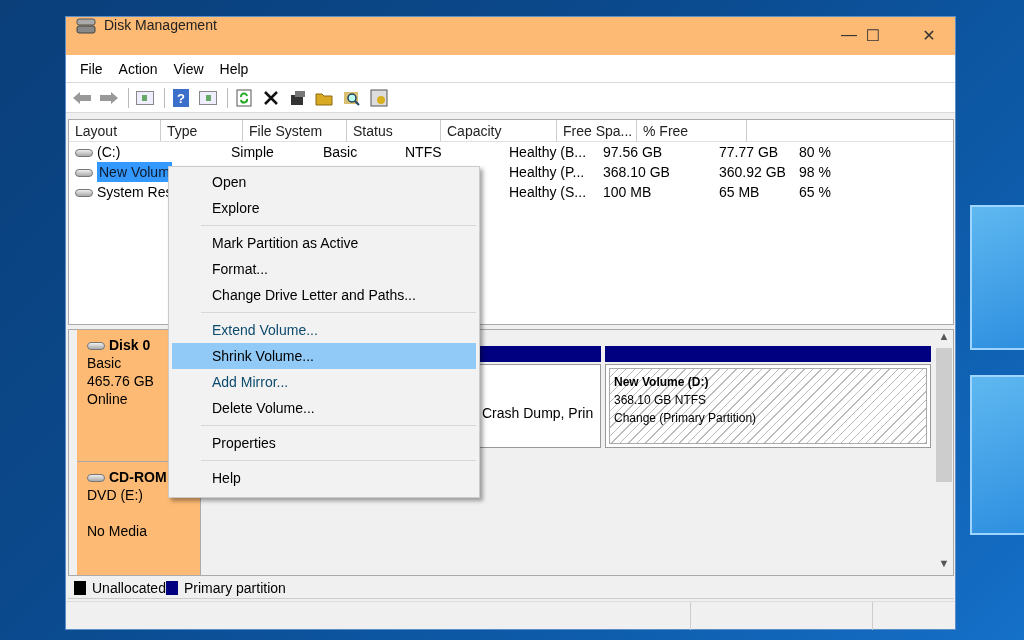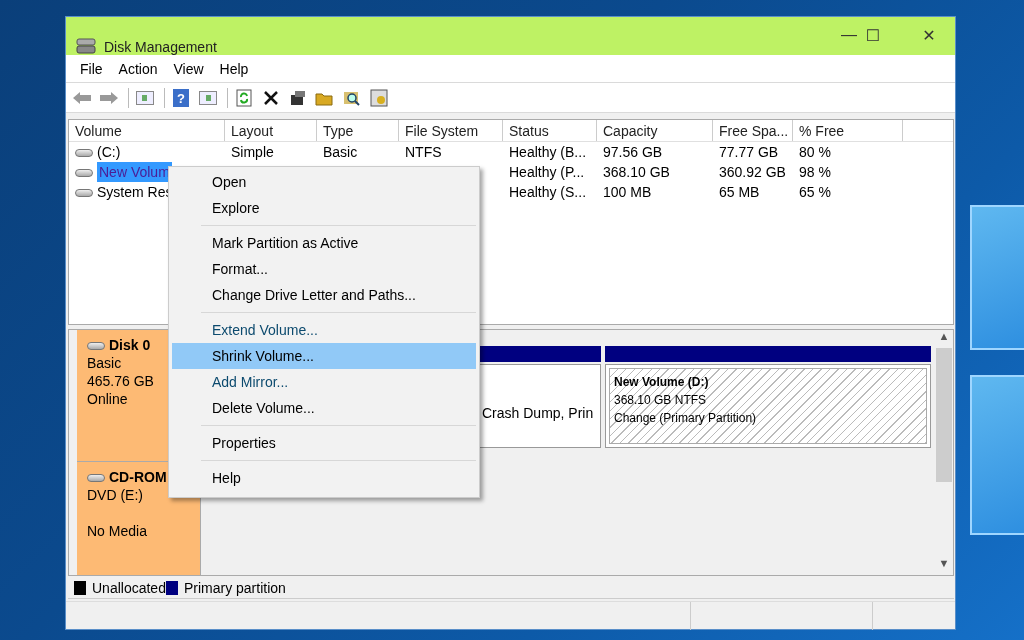--- a/index.html
+++ b/index.html
@@ -1,35 +1,35 @@
 <!DOCTYPE html>
 <html><head>
 <meta charset="utf-8">
 <style>
 *{box-sizing:border-box;margin:0;padding:0}
 body{width:1024px;height:640px;overflow:hidden;position:relative;font-family:"Liberation Sans",sans-serif;font-size:14px;color:#000;
 background:linear-gradient(135deg,#0a3f7a 0%,#0b4a8e 40%,#0d5aa8 70%,#1570c8 100%)}
 .desk-pane{position:absolute;background:linear-gradient(160deg,#5fb8f0,#2e8fe0);border:2px solid #9fd6ff}
 .win{position:absolute;left:65px;top:16px;width:891px;height:614px;background:#f0f0f0;border:1px solid #5a8fc9}
-.titlebar{height:38px;background:#bef264;display:flex;align-items:flex-end;position:relative}
+.titlebar{height:38px;background:#fdba74;display:flex;align-items:flex-start;position:relative}
 .titlebar .app-ico{width:20px;height:18px;margin-left:10px;margin-right:8px}
 .titlebar .title{font-size:14px;color:#222}
 .wctl{position:absolute;top:0;height:36px;width:46px;display:flex;align-items:center;justify-content:center;font-size:16px;color:#333}
 .menubar{height:28px;background:#fff;display:flex;align-items:center;padding-left:6px;border-bottom:1px solid #dadada}
 .menubar span{padding:0 8px;font-size:14px}
 .toolbar{height:30px;background:#fff;display:flex;align-items:center;padding-left:4px;border-bottom:1px solid #dadada}
 .tb{width:24px;height:22px;display:flex;align-items:center;justify-content:center;margin-right:3px}
 .tbsep{width:1px;height:20px;background:#bbb;margin:0 4px}
 .list{position:absolute;left:2px;top:102px;width:886px;height:206px;background:#fff;border:1px solid #aaa}
 .thead{display:flex;height:22px;border-bottom:1px solid #e0e0e0;background:#fff}
 .th{border-right:1px solid #ccc;padding-left:6px;line-height:22px;font-size:14px;color:#222}
 .row{display:flex;height:20px;line-height:20px}
 .td{padding-left:6px;font-size:14px;white-space:nowrap;overflow:hidden}
 .vicon{display:inline-block;width:18px;height:8px;border:1px solid #777;border-radius:4px;background:linear-gradient(#eee,#aaa);margin-right:4px;vertical-align:middle}
-.sel{background:#3399ff;color:#4c1d95;padding:8px 2px}
+.sel{background:#3399ff;color:#0f172a;padding:8px 2px}
 .graph{position:absolute;left:2px;top:312px;width:886px;height:247px;background:#f0f0f0;border:1px solid #aaa}
 .diskinfo{position:absolute;left:8px;width:124px;background:#fdba74;border-right:1px solid #aaa;padding:6px 0 0 10px;font-size:14px;line-height:18px}
 .part-bar{position:absolute;height:16px;background:#000080}
 .part{position:absolute;border:1px solid #999;background:#fff}
 .hatch{background:repeating-linear-gradient(135deg,#fff 0 5px,#bbb 5px 6px)}
 .vscroll{position:absolute;right:0;top:0;width:18px;height:245px;background:#f0f0f0}
 .legend{position:absolute;left:2px;top:560px;width:886px;height:22px;display:flex;align-items:center;padding-left:6px;font-size:14px;border-bottom:1px solid #ccc}
 .sw{width:12px;height:14px;margin-right:6px;display:inline-block}
 .statusbar{position:absolute;left:0;bottom:0;width:889px;height:28px;background:#f0f0f0;border-top:1px solid #ddd}
 .ctx{position:absolute;left:168px;top:166px;width:312px;height:332px;background:#f2f2f2;border:1px solid #ccc;box-shadow:3px 3px 4px rgba(0,0,0,.35);padding-top:2px}
@@ -125,21 +125,20 @@
   <div class="tb">
         <svg width="18" height="18">
           <rect x="1" y="1" width="16" height="16" fill="#ddd" stroke="#555"></rect>
           <circle cx="11" cy="11" r="4" fill="#d8b020"></circle>
         </svg>
       </div>
  </div>
 
  <div class="list">
   <div class="thead">
-   <div class="th" style="width:156px">Volume</div>
    <div class="th" style="width:92px">Layout</div>
    <div class="th" style="width:82px">Type</div>
    <div class="th" style="width:104px">File System</div>
    <div class="th" style="width:94px">Status</div>
    <div class="th" style="width:116px">Capacity</div>
    <div class="th" style="width:80px">Free Spa...</div>
    <div class="th" style="width:110px">% Free</div>
   </div>
   <div class="row">
    <div class="td" style="width:156px"><span class="vicon"></span><span>(C:)</span></div>

